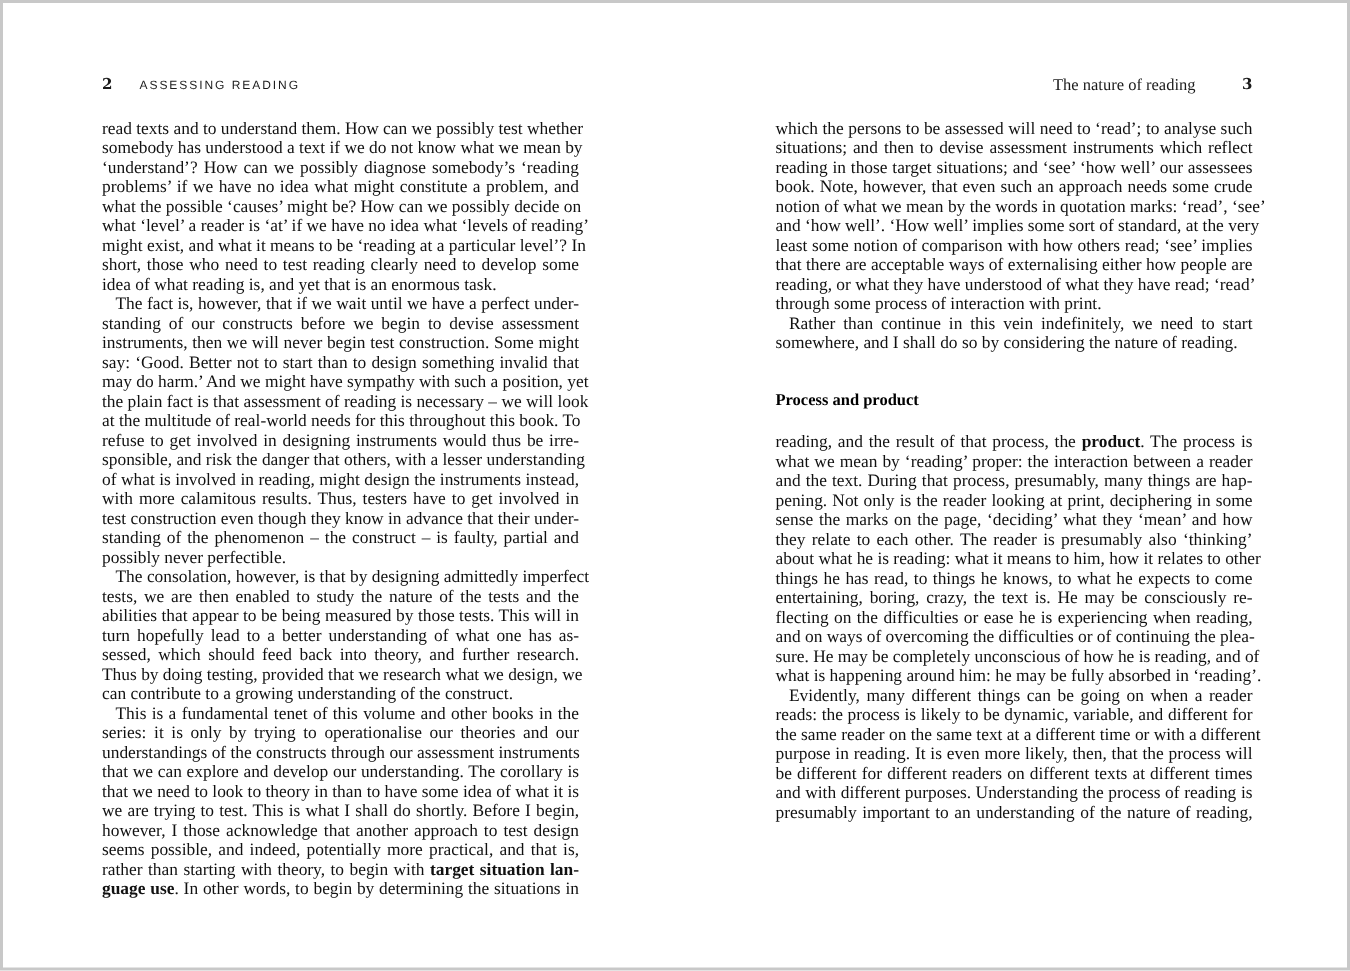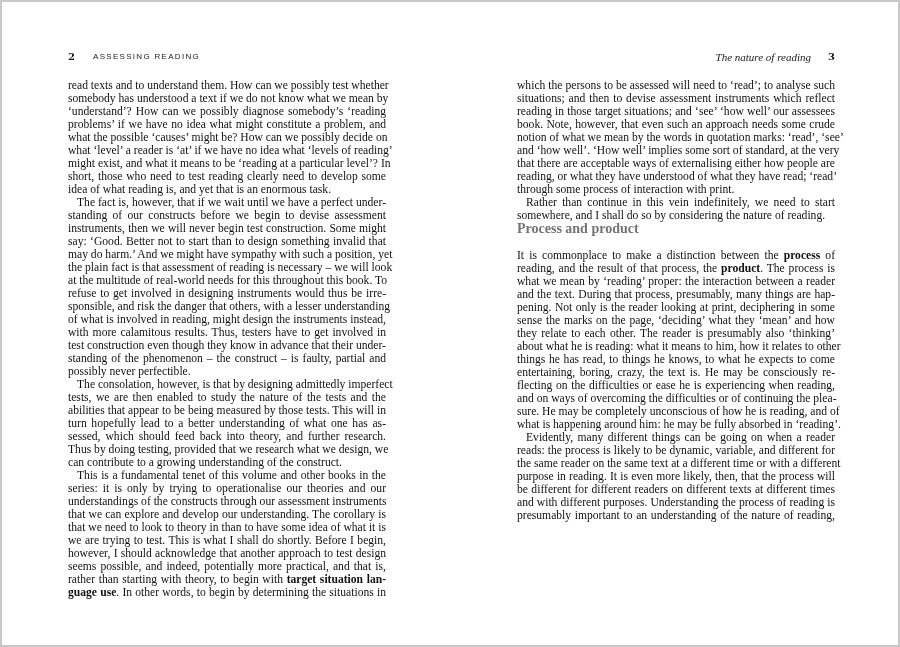--- a/index.html
+++ b/index.html
@@ -25,39 +25,39 @@
   }
   .running-head .num { font-weight: bold; font-size: 10px; }
   .left .running-head .num { position: absolute; left: 0; top: 0; }
   .left .running-head .title {
     position: absolute; left: 25px; top: 1px;
     font-family: Liberation Sans, sans-serif;
     font-size: 8px; letter-spacing: 1.3px; text-transform: uppercase;
   }
   .right .running-head .num { position: absolute; right: 0; top: 0; }
   .right .running-head .title {
-    position: absolute; right: 24px; top: 0;
-    font-family: "Liberation Serif", serif; font-style: italic; font-size: 11px;
+    position: absolute; right: 38px; top: 0;
+    font-family: "Liberation Serif", serif; font-size: 11px;
   }
   .body-text {
     position: absolute; left: 0; width: 318px; top: 77px;
     font-family: "Liberation Serif", serif;
     font-size: 11.6px; line-height: 13px; color: #111;
   }
   .line {
     display: block; height: 13px; white-space: nowrap;
     text-align: justify; text-align-last: justify;
   }
   .line.last { text-align-last: left; }
   .line.indent { padding-left: 9px; }
   b { font-weight: bold; }
   .heading {
     display: block; font-family: "Liberation Serif", serif;
-    font-weight: bold; font-size: 14px; height: 13px;
-    margin-bottom: 14px; color: #737373;
+    font-weight: bold; font-size: 11px; height: 13px;
+    margin-top: 26px; margin-bottom: 14px; color: #000000;
   }
 </style>
 </head>
 <body>
 
 <div class="spread">
   <div class="page left">
     <div class="running-head">
       <span class="num">2</span>
       <span class="title">ASSESSING READING</span>
@@ -92,49 +92,49 @@
         <span class="line"><span>turn hopefully lead to a better understanding of what one has as-</span></span>
         <span class="line"><span>sessed, which should feed back into theory, and further research.</span></span>
         <span class="line"><span>Thus by doing testing, provided that we research what we design, we</span></span>
         <span class="line last"><span>can contribute to a growing understanding of the construct.</span></span>
         <span class="line indent"><span>This is a fundamental tenet of this volume and other books in the</span></span>
         <span class="line"><span>series: it is only by trying to operationalise our theories and our</span></span>
         <span class="line"><span>understandings of the constructs through our assessment instruments</span></span>
         <span class="line"><span>that we can explore and develop our understanding. The corollary is</span></span>
         <span class="line"><span>that we need to look to theory in than to have some idea of what it is</span></span>
         <span class="line"><span>we are trying to test. This is what I shall do shortly. Before I begin,</span></span>
-        <span class="line"><span>however, I should acknowledge that another approach to test design</span></span>
+        <span class="line"><span>however, I those acknowledge that another approach to test design</span></span>
         <span class="line"><span>seems possible, and indeed, potentially more practical, and that is,</span></span>
         <span class="line"><span>rather than starting with theory, to begin with </span><b>target situation lan-</b></span>
         <span class="line"><b>guage use</b><span>. In other words, to begin by determining the situations in</span></span>
       </div>
   </div>
 
   <div class="page right">
     <div class="running-head">
       <span class="title">The nature of reading</span>
       <span class="num">3</span>
     </div>
     <div class="body-text">
       <div id="right-before">
           <span class="line"><span>which the persons to be assessed will need to ‘read’; to analyse such</span></span>
           <span class="line"><span>situations; and then to devise assessment instruments which reflect</span></span>
           <span class="line"><span>reading in those target situations; and ‘see’ ‘how well’ our assessees</span></span>
           <span class="line"><span>book. Note, however, that even such an approach needs some crude</span></span>
           <span class="line"><span>notion of what we mean by the words in quotation marks: ‘read’, ‘see’</span></span>
           <span class="line"><span>and ‘how well’. ‘How well’ implies some sort of standard, at the very</span></span>
+          <span class="line"><span>least some notion of comparison with how others read; ‘see’ implies</span></span>
           <span class="line"><span>that there are acceptable ways of externalising either how people are</span></span>
           <span class="line"><span>reading, or what they have understood of what they have read; ‘read’</span></span>
           <span class="line last"><span>through some process of interaction with print.</span></span>
           <span class="line indent"><span>Rather than continue in this vein indefinitely, we need to start</span></span>
           <span class="line last"><span>somewhere, and I shall do so by considering the nature of reading.</span></span>
         </div>
       <span class="heading">Process and product</span>
       <div id="right-after">
-          <span class="line"><span>It is commonplace to make a distinction between the </span><b>process</b><span> of</span></span>
           <span class="line"><span>reading, and the result of that process, the </span><b>product</b><span>. The process is</span></span>
           <span class="line"><span>what we mean by ‘reading’ proper: the interaction between a reader</span></span>
           <span class="line"><span>and the text. During that process, presumably, many things are hap-</span></span>
           <span class="line"><span>pening. Not only is the reader looking at print, deciphering in some</span></span>
           <span class="line"><span>sense the marks on the page, ‘deciding’ what they ‘mean’ and how</span></span>
           <span class="line"><span>they relate to each other. The reader is presumably also ‘thinking’</span></span>
           <span class="line"><span>about what he is reading: what it means to him, how it relates to other</span></span>
           <span class="line"><span>things he has read, to things he knows, to what he expects to come</span></span>
           <span class="line"><span>entertaining, boring, crazy, the text is. He may be consciously re-</span></span>
           <span class="line"><span>flecting on the difficulties or ease he is experiencing when reading,</span></span>

